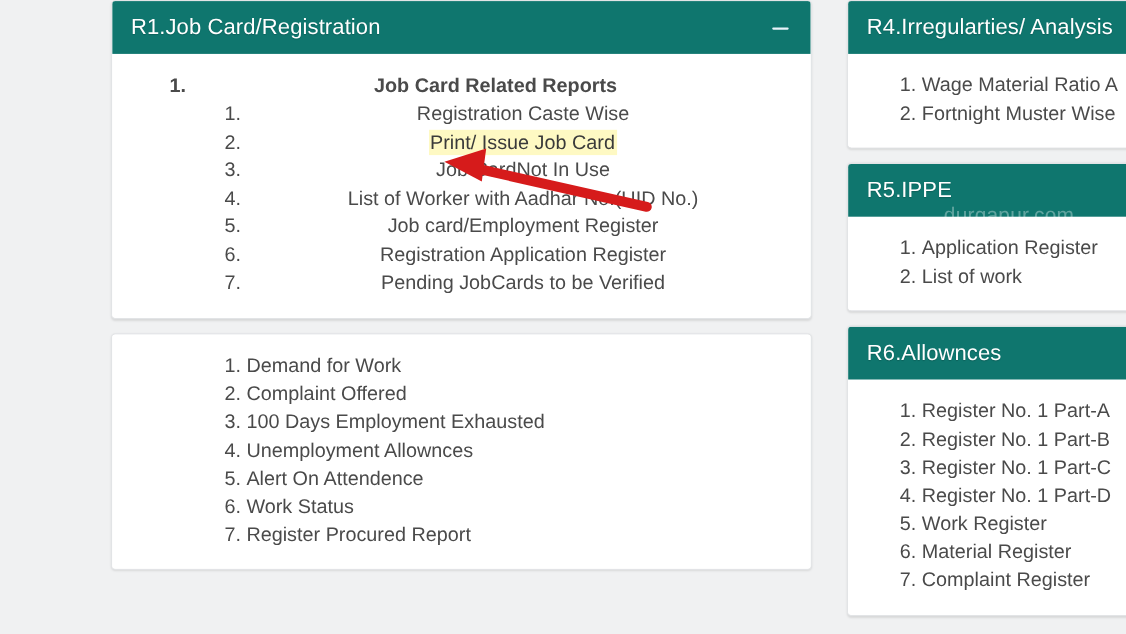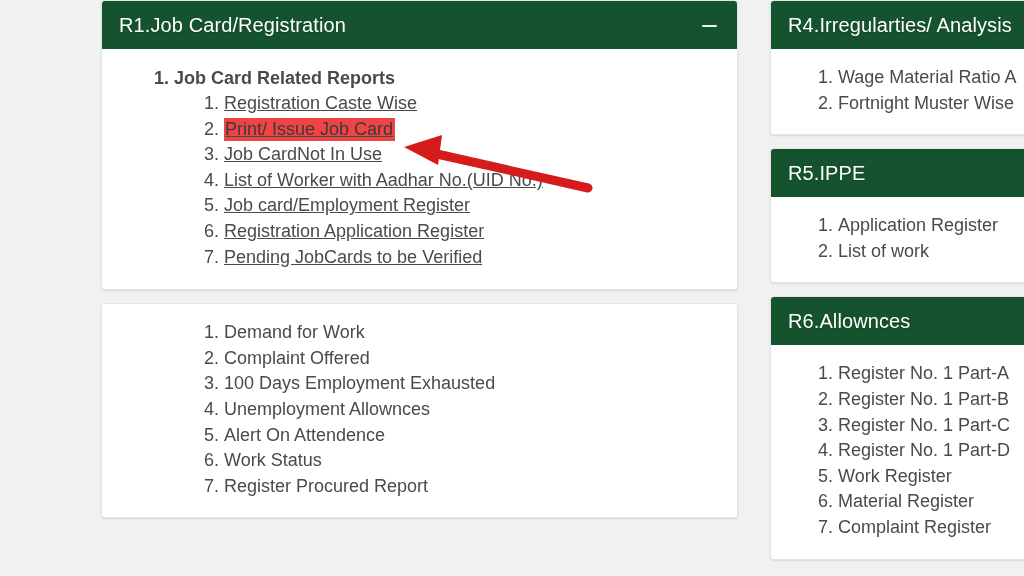--- a/index.html
+++ b/index.html
@@ -35,21 +35,21 @@
   .panel {
     background: #ffffff;
     border: 1px solid #e2e4e6;
     border-radius: 4px;
     box-shadow: 0 1px 2px rgba(0,0,0,.10);
     overflow: hidden;
     margin-bottom: 13px;
   }
 
   .panel-header {
-    background: #14532d;
+    background: #0f766e;
     color: #ffffff;
     height: 48px;
     display: flex;
     align-items: center;
     justify-content: space-between;
     padding: 0 20px 0 17px;
     position: relative;
   }
 
   .panel-title {
@@ -88,26 +88,26 @@
     list-style: decimal;
     padding-left: 62px;
     margin: 0;
   }
   ol.outer > li {
     font-size: 18px;
     font-weight: bold;
     color: #4a4a4a;
     line-height: 26px;
     margin-bottom: 1px;
+    text-align: center;
   }
   ol.inner {
     list-style: decimal;
     padding-left: 50px;
     margin: 0;
-    text-decoration: underline;
   }
   ol.inner > li {
     font-size: 18px;
     font-weight: normal;
     color: #4a4a4a;
     line-height: 25.6px;
   }
   ol.inner > li > span.lbl { display: inline; }
 
   
@@ -118,37 +118,36 @@
   }
   #col-right ol.plain { padding-left: 57px; }
   ol.plain > li {
     font-size: 18px;
     color: #4a4a4a;
     line-height: 25.6px;
     white-space: nowrap;
   }
 
   .hl {
-    background: #ef4444;
+    background: #fef9c3;
     color: #3a3a3a;
     padding: 1px 2px 2px 1px;
   }
 
   
   #watermark {
     position: absolute;
     left: 858px;
     top: 186px;
     font-size: 19px;
     color: rgba(255,255,255,.34);
     letter-spacing: .2px;
     white-space: nowrap;
     pointer-events: none;
     z-index: 5;
-    margin-top: 12px;
   }
 
   
   #arrow-layer {
     position: absolute;
     left: 0; top: 0;
     width: 1024px; height: 576px;
     pointer-events: none;
     z-index: 9;
   }

